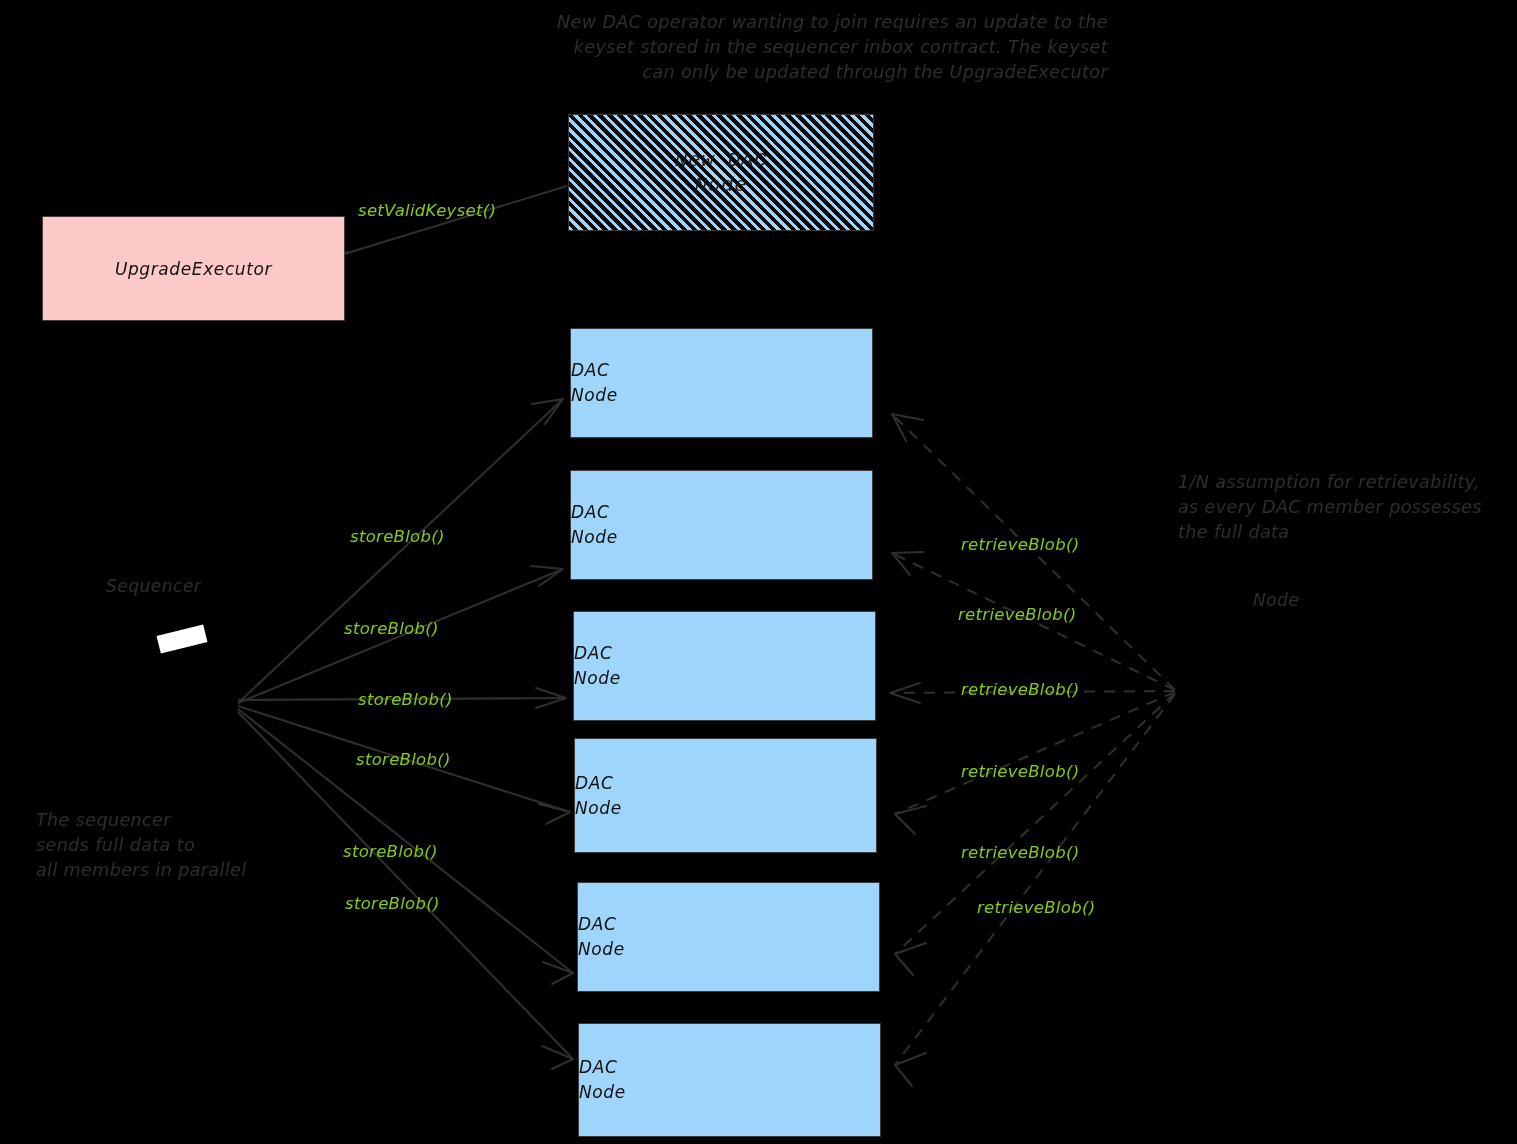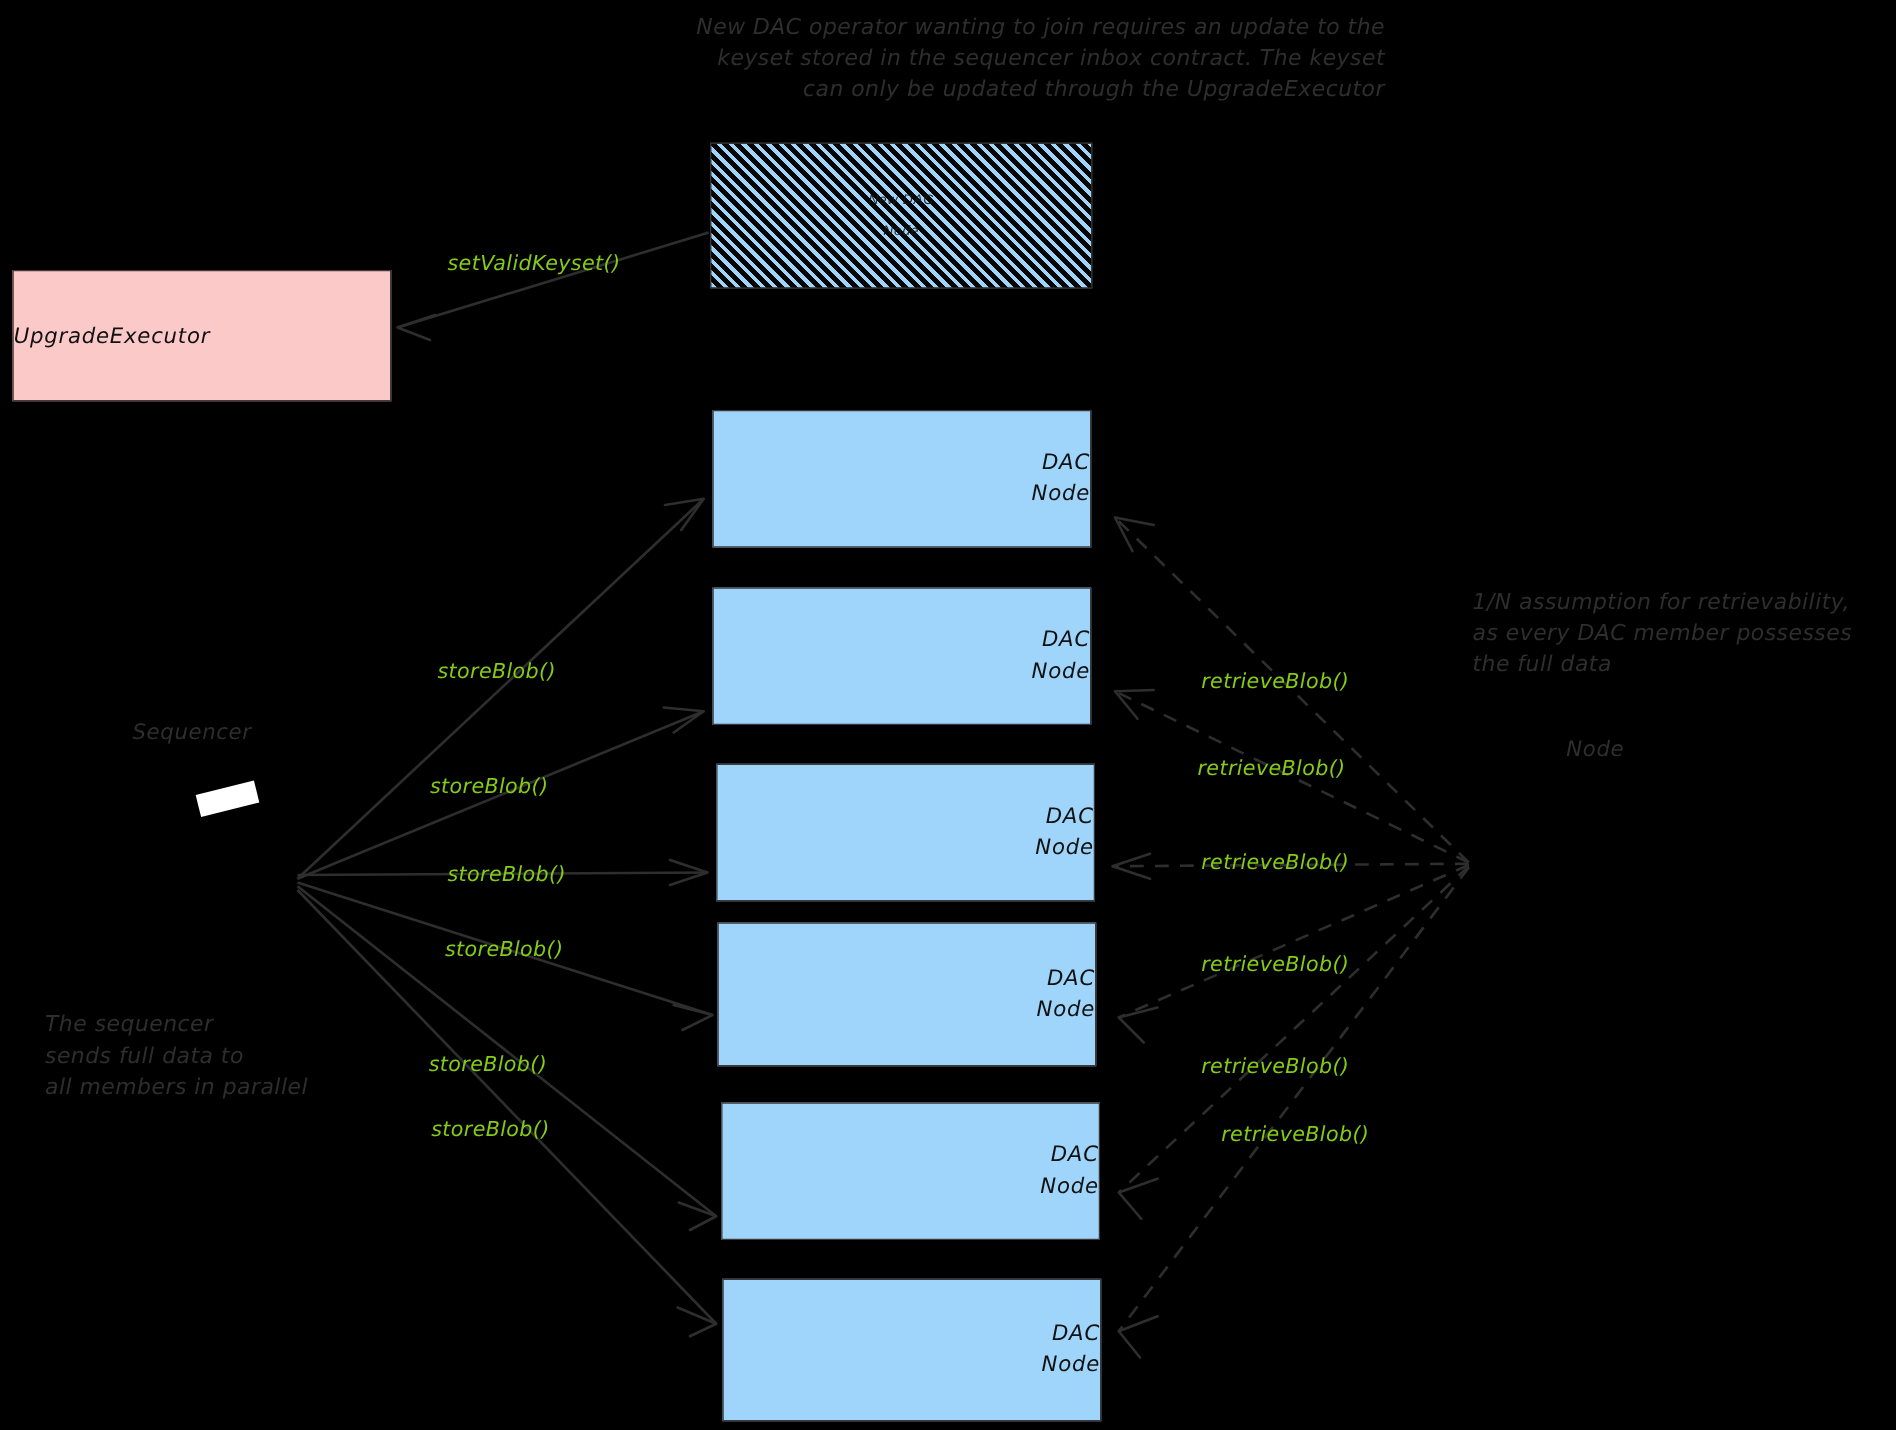--- a/index.html
+++ b/index.html
@@ -52,40 +52,41 @@
   }
 
   
   .node-box {
     position: absolute;
     background: #9fd4fb;
     border: 1.6px solid #3a3a3a;
     box-sizing: border-box;
     display: flex;
     flex-direction: column;
-    align-items: flex-end;
+    align-items: flex-start;
     justify-content: center;
   }
   .node-box .line {
     color: #111111;
     font-family: "DejaVu Sans", sans-serif;
     font-size: 17px;
     font-style: italic;
     line-height: 25px;
     letter-spacing: 0.6px;
   }
 
   .exec-box {
     position: absolute;
     background: #fcc9c9;
     border: 1.6px solid #4a3a3a;
     box-sizing: border-box;
     display: flex;
     align-items: center;
-    justify-content: flex-start;
+    justify-content: center;
+    margin-left: 32px;
   }
   .exec-box .line {
     color: #111111;
     font-family: "DejaVu Sans", sans-serif;
     font-size: 17px;
     font-style: italic;
     letter-spacing: 0.6px;
   }
 
   
@@ -98,22 +99,22 @@
         45deg,
         #9fd4fb 0px, #9fd4fb 3px,
         #050505 3px, #050505 7px);
     display: flex;
     flex-direction: column;
     align-items: center;
     justify-content: center;
   }
   .hatch-box .line {
     color: #1a1a1a;
-    font-family: Liberation Sans, sans-serif;
-    font-size: 11px;
+    font-family: Liberation Mono, monospace;
+    font-size: 21px;
     font-style: italic;
     line-height: 25px;
     letter-spacing: 0.6px;
     mix-blend-mode: normal;
     opacity: 0.95;
   }
 
   
   .seq-glyph {
     position: absolute;

